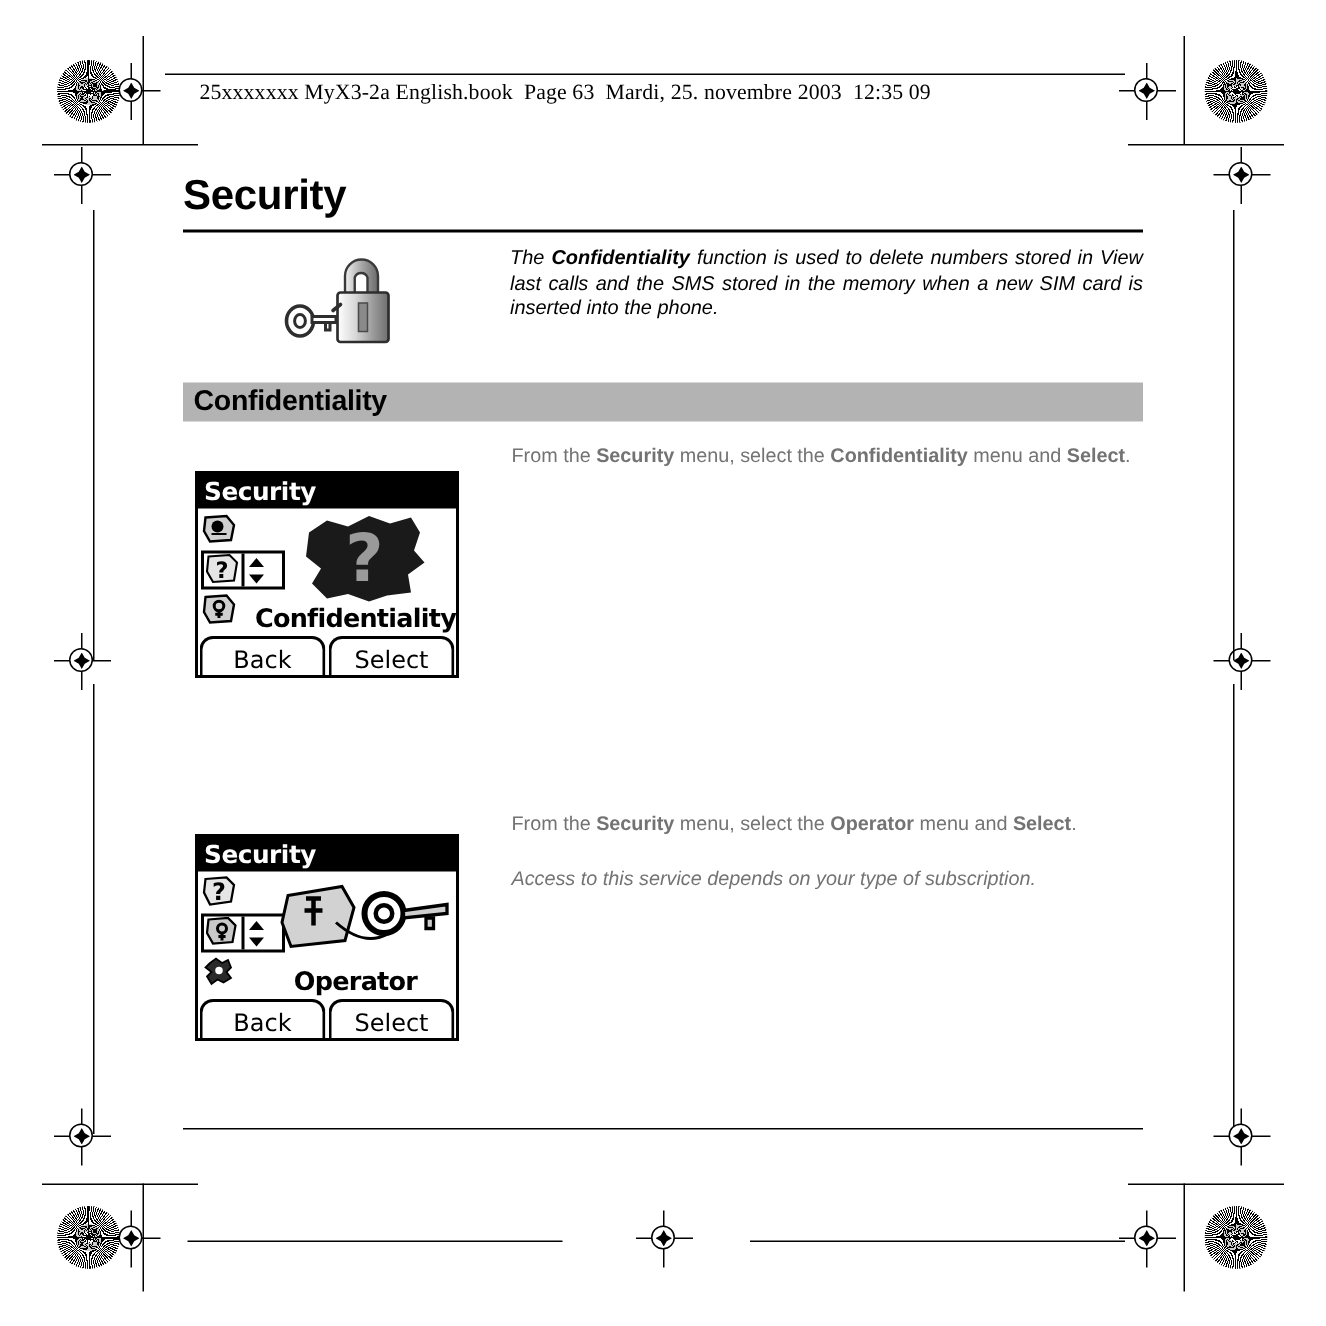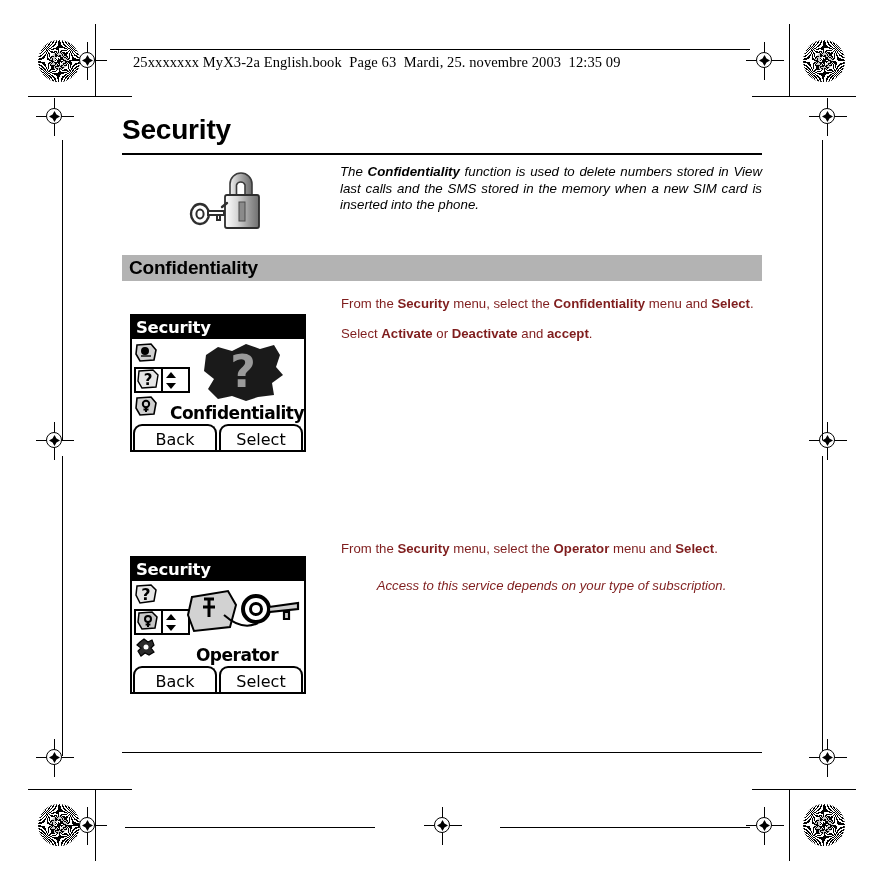--- a/index.html
+++ b/index.html
@@ -134,24 +134,24 @@
     margin-left: 22px;
     padding-top: 3px;
   }
   #bar-confidentiality { top: 255px; }
   #bar-operator { top: 498px; }
 
   .body-block { position: absolute; left: 341px; width: 421px; }
   .body-line {
     font-size: 13.2px;
     line-height: 17px;
-    color: #7f1d1d;
+    color: #737373;
   }
   .body-line b { font-weight: bold; }
-  .body-line.italic { font-style: italic; text-align: center; }
+  .body-line.italic { font-style: italic; }
   #body-confidentiality { top: 295px; }
   #body-confidentiality .body-line + .body-line { margin-top: 13px; }
   #body-operator { top: 540px; }
   #body-operator .body-line + .body-line { margin-top: 20px; }
 
   
   .phone-shot {
     position: absolute;
     width: 176px;
     height: 138px;
@@ -423,21 +423,20 @@
     </div>
   </div>
 
   <div class="section-bar" id="bar-confidentiality">
     <span class="bar-title">Confidentiality</span>
     <span class="bar-sub"></span>
   </div>
 
   <div class="body-block" id="body-confidentiality">
     <div class="body-line"><span>From the </span><b>Security</b><span> menu, select the </span><b>Confidentiality</b><span> menu and </span><b>Select</b><span>.</span></div>
-    <div class="body-line"><span>Select </span><b>Activate</b><span> or </span><b>Deactivate</b><span> and </span><b>accept</b><span>.</span></div>
   </div>
 
   <div class="phone-shot" id="shot-confidentiality">
     <div class="shot-titlebar">Security</div>
     <div class="shot-body">
       <div class="shot-iconcol">
         <div class="mini-icon">
           <svg width="26" height="24" viewBox="0 0 26 24">
               <path d="M3 4 L17 3 L22 9 L20 19 L6 20 L2 13 Z" fill="#d0d0d0" stroke="#000" stroke-width="1.6"></path>
               <circle cx="11" cy="10" r="4" fill="#000"></circle>

